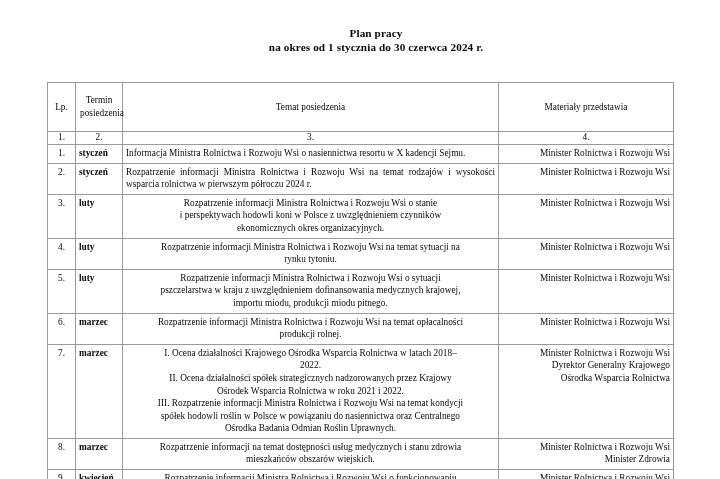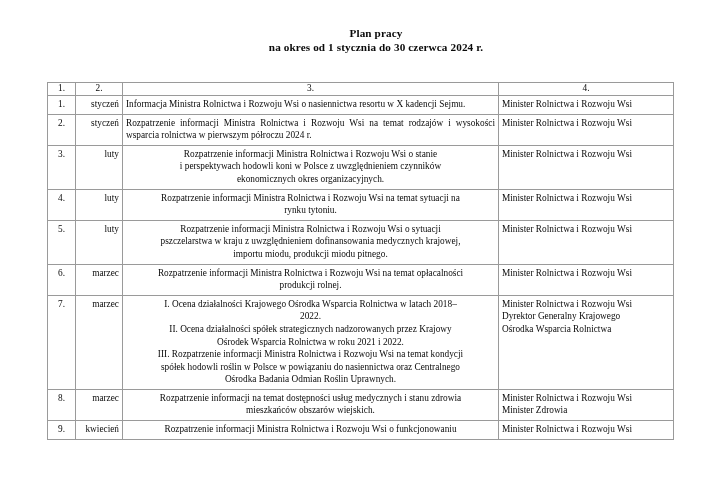--- a/index.html
+++ b/index.html
@@ -66,44 +66,53 @@
   }
   
   tr.num-row td {
     text-align: center;
     height: 11px;
     padding: 0 2px 1px 2px;
     line-height: 11px;
   }
   
   td.cell-lp { text-align: center; }
-  td.cell-term { text-align: right; }
+  td.cell-term { text-align: left; font-weight: bold; }
   td.cell-topic { text-align: center; }
   td.cell-topic.justified { text-align: justify; text-align-last: left; }
-  td.cell-who { text-align: left; }
+  td.cell-who { text-align: right; }
   .line { display: block; }
 </style>
 </head>
 <body>
 
 <div class="page">
 
   <div class="title-block">
     <span class="tline">Plan pracy</span>
     <span class="tline">na okres od 1 stycznia do 30 czerwca 2024 r.</span>
   </div>
 
   <table class="plan-table">
     <colgroup>
       <col class="c1">
         <col class="c2">
         <col class="c3">
         <col class="c4">
     </colgroup>
     <thead>
+      <tr class="head-row">
+        <th>Lp.</th>
+        <th>
+          <span class="line">Termin</span>
+          <span class="line">posiedzenia</span>
+        </th>
+        <th>Temat posiedzenia</th>
+        <th>Materiały przedstawia</th>
+      </tr>
       <tr class="num-row">
         <td>1.</td>
         <td>2.</td>
         <td>3.</td>
         <td>4.</td>
       </tr>
     </thead>
     <tbody>
         <tr>
           <td class="cell-lp">1.</td>

